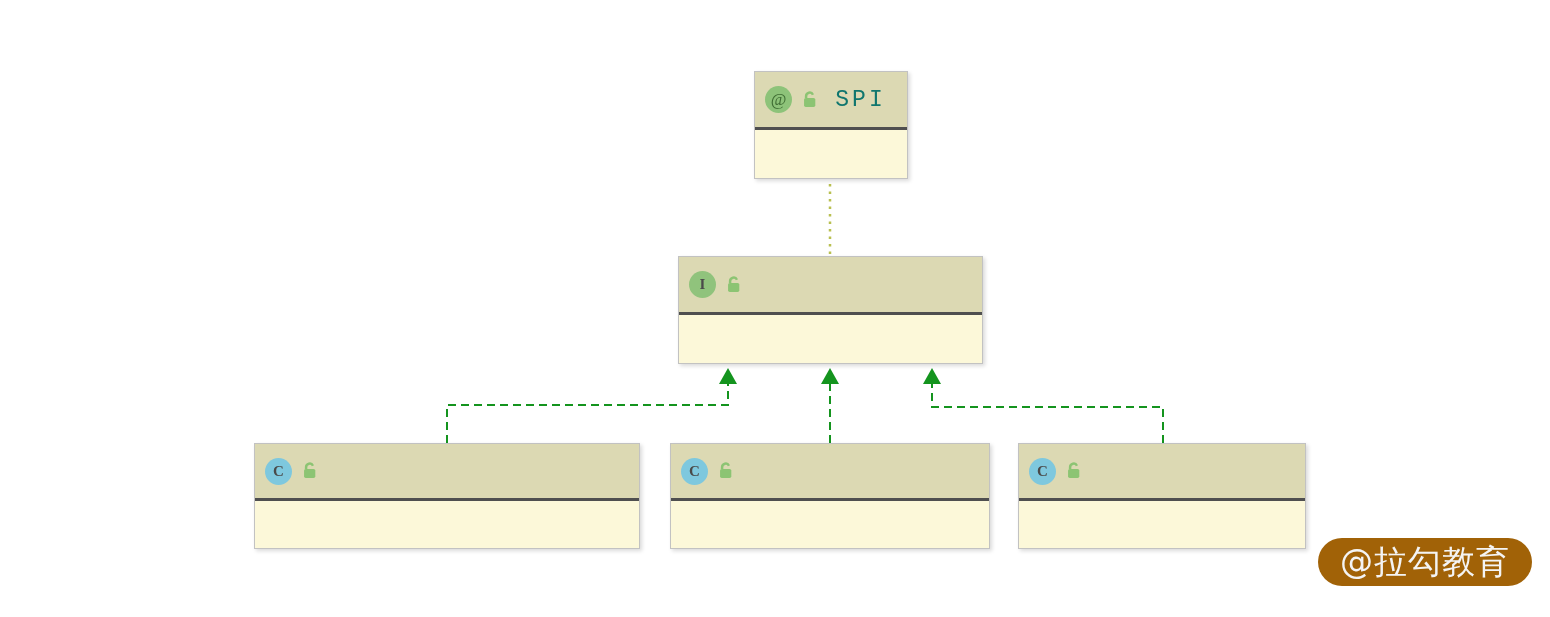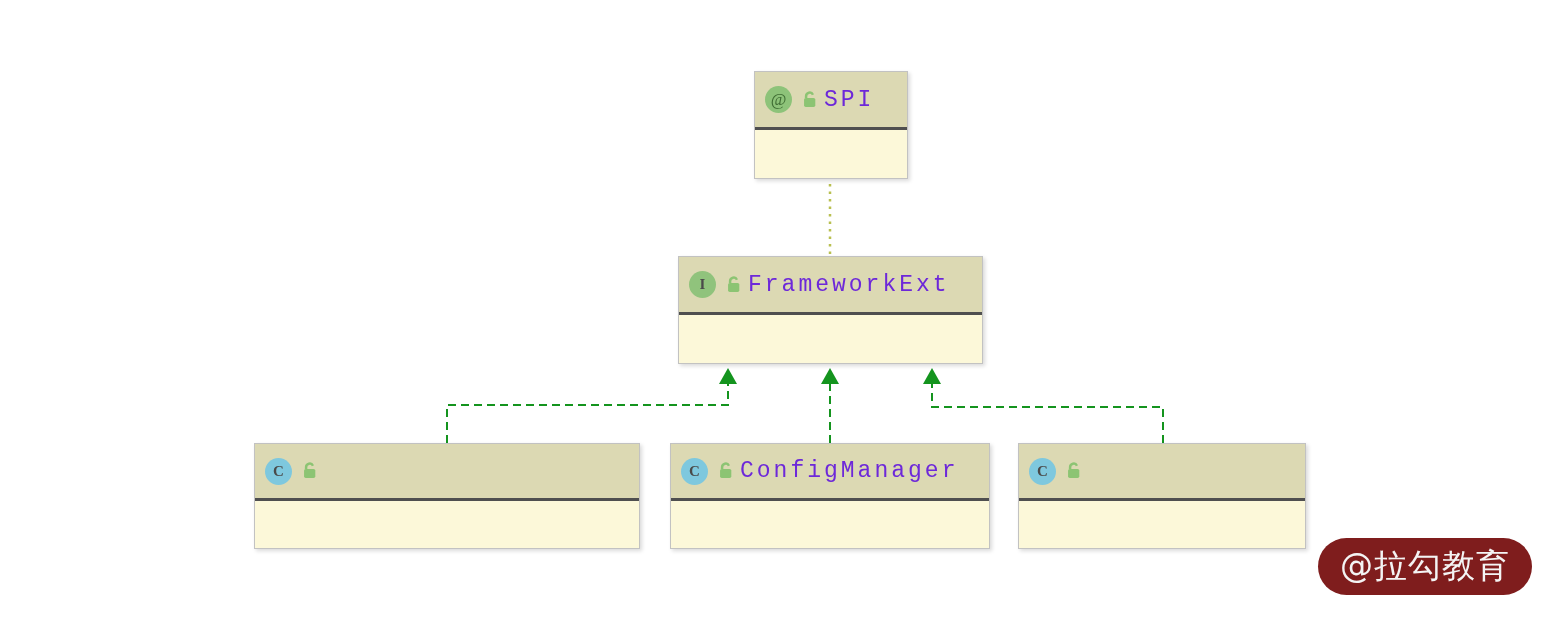--- a/index.html
+++ b/index.html
@@ -27,26 +27,26 @@
     width:27px;height:27px;border-radius:50%;
     display:inline-flex;align-items:center;justify-content:center;
     font-family:"Liberation Serif","DejaVu Serif",serif;
     font-weight:bold;font-size:15px;color:#4a4a4a;flex:none;
   }
   .badge-annotation{background:#8dc379;color:#3f6d33;font-size:17px;font-weight:normal;}
   .badge-interface{background:#90c37c;}
   .badge-class{background:#7ec8de;}
   .lock{display:inline-flex;flex:none;margin-top:-2px;}
   .node-label{
-    flex:1;font-size:23px;letter-spacing:3px;
-    color:#6d28d9;white-space:nowrap;
+    flex:1;text-align:center;font-size:23px;letter-spacing:3px;
+    color:#0f766e;white-space:nowrap;
   }
   .watermark{
-    position:absolute;left:1318px;top:538px;width:214px;height:57px;z-index:3;
-    background:#7f1d1d;border-radius:29px;
+    position:absolute;left:1318px;top:538px;width:214px;height:48px;z-index:3;
+    background:#a16207;border-radius:29px;
     display:flex;align-items:center;justify-content:center;
     color:#f4f4f4;font-size:33px;letter-spacing:1px;
     font-family:"DejaVu Sans","Liberation Sans",sans-serif;
   }
 </style>
 </head>
 <body>
 
 <div id="canvas">
 
@@ -83,21 +83,20 @@
 
   <div class="node tall" style="left:678px;top:256px;width:305px;">
     <div class="node-header">
       <span class="badge badge-interface">I</span>
       <span class="lock">
         <svg width="18" height="18" viewBox="0 0 16 16">
           <rect x="4.5" y="7" width="10" height="8" rx="1.5" fill="#8cc473"></rect>
           <path d="M6.3 7 V5.6 A3.2 3.2 0 0 1 12.4 4.2" fill="none" stroke="#8cc473" stroke-width="2.2"></path>
         </svg>
       </span>
-      <span class="node-label">FrameworkExt</span>
     </div>
     <div class="node-body"></div>
   </div>
 
   <div class="node short" style="left:254px;top:443px;width:386px;">
     <div class="node-header">
       <span class="badge badge-class">C</span>
       <span class="lock">
         <svg width="18" height="18" viewBox="0 0 16 16">
           <rect x="4.5" y="7" width="10" height="8" rx="1.5" fill="#8cc473"></rect>
@@ -110,21 +109,20 @@
 
   <div class="node short" style="left:670px;top:443px;width:320px;">
     <div class="node-header">
       <span class="badge badge-class">C</span>
       <span class="lock">
         <svg width="18" height="18" viewBox="0 0 16 16">
           <rect x="4.5" y="7" width="10" height="8" rx="1.5" fill="#8cc473"></rect>
           <path d="M6.3 7 V5.6 A3.2 3.2 0 0 1 12.4 4.2" fill="none" stroke="#8cc473" stroke-width="2.2"></path>
         </svg>
       </span>
-      <span class="node-label">ConfigManager</span>
     </div>
     <div class="node-body"></div>
   </div>
 
   <div class="node short" style="left:1018px;top:443px;width:288px;">
     <div class="node-header">
       <span class="badge badge-class">C</span>
       <span class="lock">
         <svg width="18" height="18" viewBox="0 0 16 16">
           <rect x="4.5" y="7" width="10" height="8" rx="1.5" fill="#8cc473"></rect>

